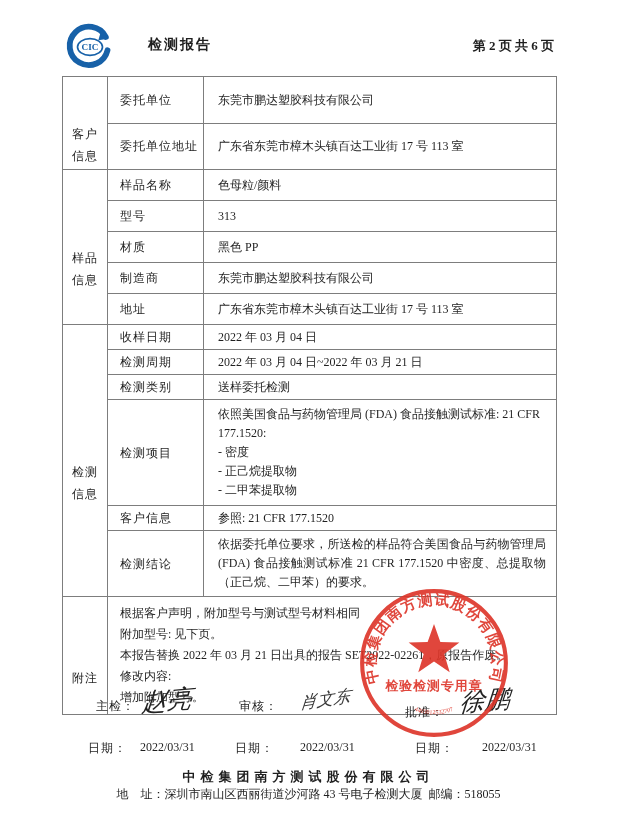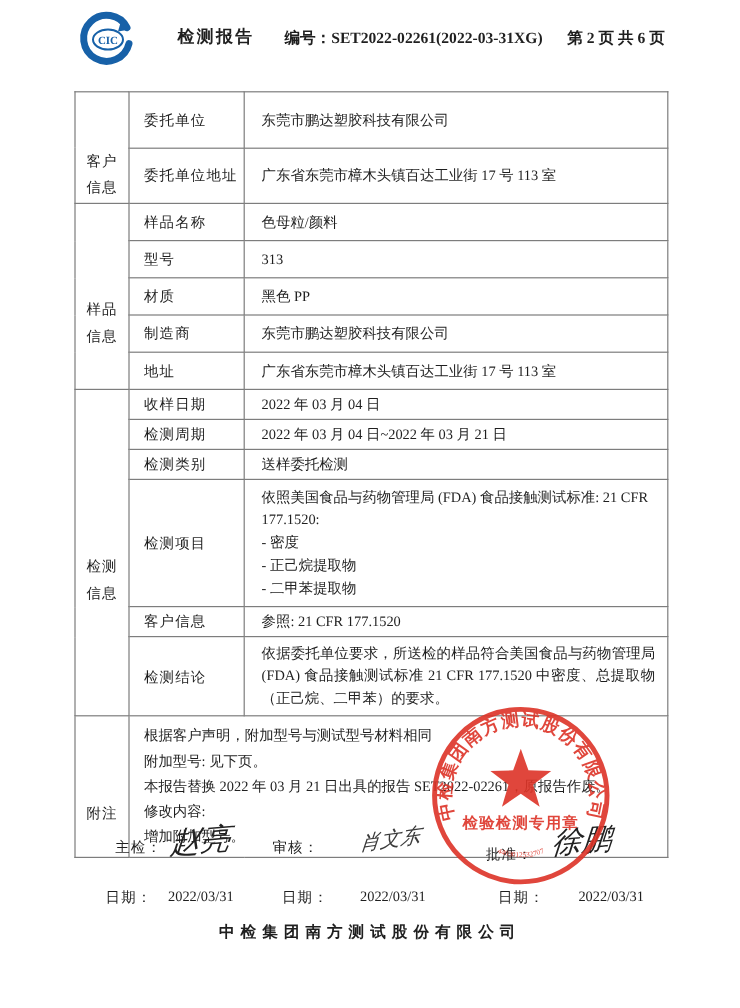--- a/index.html
+++ b/index.html
@@ -1,20 +1,20 @@
 <!DOCTYPE html>
 <html><head>
 <meta charset="utf-8">
 <style>
   * { margin:0; padding:0; box-sizing:border-box; }
   html,body { width:617px; height:840px; background:#ffffff; }
   body { font-family:"Liberation Serif","DejaVu Serif",serif; color:#1f1f1f; position:relative; overflow:hidden; }
 
   
-  .hdr { position:absolute; top:6px; left:62px; width:494px; height:54px; }
+  .hdr { position:absolute; top:20px; left:62px; width:494px; height:54px; }
   .hdr-logo { position:absolute; left:2px; top:2px; width:52px; height:50px; }
   .hdr-title { position:absolute; left:86px; top:16px; font-size:14px; font-weight:bold; letter-spacing:2px; }
   .hdr-no { position:absolute; left:175px; top:17px; font-size:13px; font-weight:bold; white-space:nowrap; }
   .hdr-page { position:absolute; right:2px; top:17px; font-size:13px; font-weight:bold; white-space:nowrap; }
 
   
   .tbl-wrap { position:absolute; top:76px; left:62px; width:494px; }
   table.report { width:494px; border-collapse:collapse; table-layout:fixed; }
   table.report td { border:1px solid #7d7d7d; font-size:12px; vertical-align:middle; }
   td.sec { text-align:center; padding:2px; }
@@ -50,21 +50,20 @@
 <body>
 
 <div class="hdr">
   <svg class="hdr-logo" viewBox="0 0 60 60">
     <path d="M49 18 A23 23 0 1 0 51 34" fill="none" stroke="#1761a8" stroke-width="7" stroke-linecap="round"></path>
     <path d="M44 8 L52 20 L40 22 Z" fill="#1761a8"></path>
     <ellipse cx="30" cy="30" rx="15" ry="10" fill="#ffffff" stroke="#1761a8" stroke-width="2"></ellipse>
     <text x="30" y="34" text-anchor="middle" font-size="11" font-weight="bold" fill="#1761a8" font-family="Liberation Serif, serif">CIC</text>
   </svg>
   <div class="hdr-title">检测报告</div>
-  <div class="hdr-no"><span>编号：</span><span>SET2022-02261(2022-03-31XG)</span></div>
   <div class="hdr-page">第 2 页 共 6 页</div>
 </div>
 
 <div class="tbl-wrap">
 <table class="report">
   <colgroup>
         <col style="width:45px">
         <col style="width:96px">
         <col style="width:353px">
       </colgroup>
@@ -144,21 +143,21 @@
     </td>
   </tr>
 </tbody>
     </table>
 </div>
 
 <div class="sig-area">
   <span class="sig-label" style="left:26px; top:16px;margin-left:8px;">主检：</span>
   <span class="sig-name sig-big" style="left:80px; top:2px;">赵亮</span>
 
-  <span class="sig-label" style="left:165px; top:16px;">审核：</span>
+  <span class="sig-label" style="left:177px; top:16px;">审核：</span>
   <span class="sig-name sig-mid" style="left:238px; top:6px;">肖文东</span>
 
   <span class="sig-label" style="left:343px; top:22px;">批准：</span>
   <span class="sig-name sig-big" style="left:398px; top:2px;">徐鹏</span>
 
   <span class="date-label" style="left:26px;">日期：</span>
   <span class="date-val" style="left:78px;">2022/03/31</span>
   <span class="date-label" style="left:173px;">日期：</span>
   <span class="date-val" style="left:238px;">2022/03/31</span>
   <span class="date-label" style="left:353px;">日期：</span>
@@ -176,13 +175,16 @@
   </text>
   <polygon fill="#dd3327" points="75,37 81.2,54.5 99.7,55 85,66.2 90.3,84 75,73.5 59.7,84 65,66.2 50.3,55 68.8,54.5"></polygon>
   <text x="75" y="101" text-anchor="middle" font-size="12.5" font-weight="bold" fill="#dd3327" letter-spacing="1">检验检测专用章</text>
   <text font-size="6" fill="#dd3327">
     <textPath href="#arcBottom" startOffset="50%" text-anchor="middle">4403012532707</textPath>
   </text>
 </svg>
 
 <div class="ftr">
   <div class="ftr-company">中检集团南方测试股份有限公司</div>
+  <div class="ftr-line">
+    <span>地　址：</span><span>深圳市南山区西丽街道沙河路 43 号电子检测大厦</span>&nbsp;&nbsp;<span>邮编：</span><span>518055</span>
+  </div>
 </div>
 
 </body></html>

